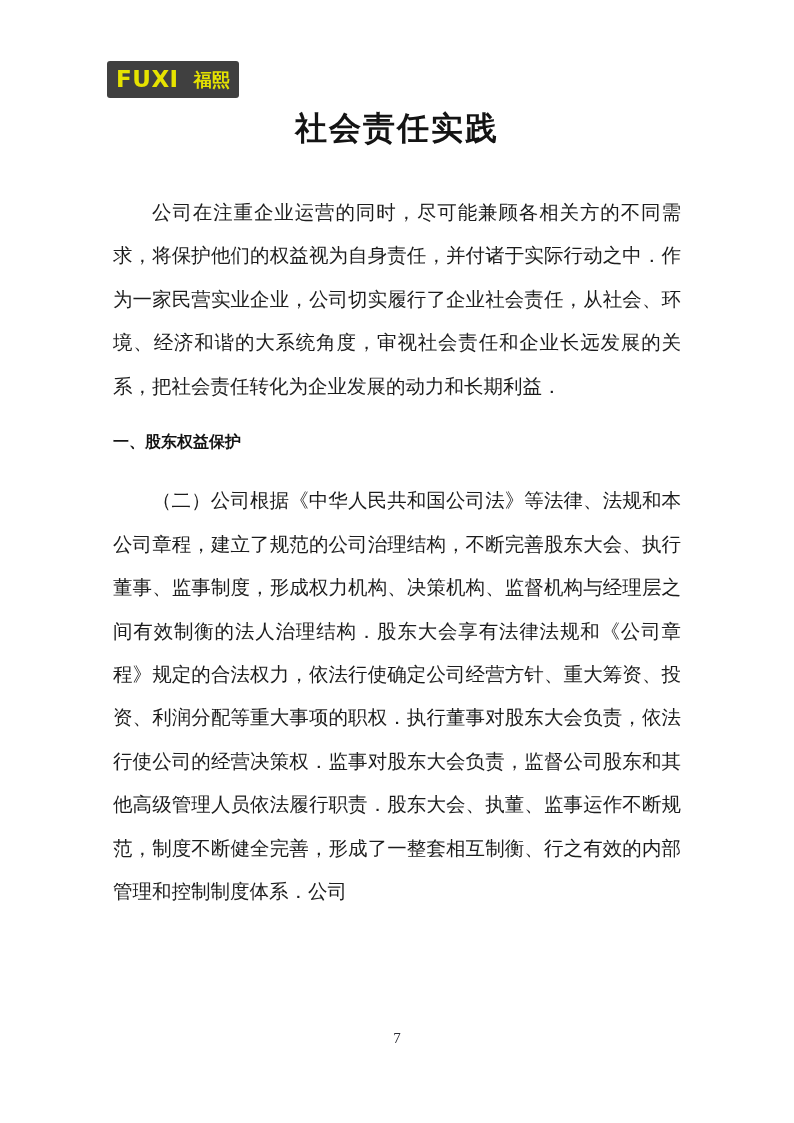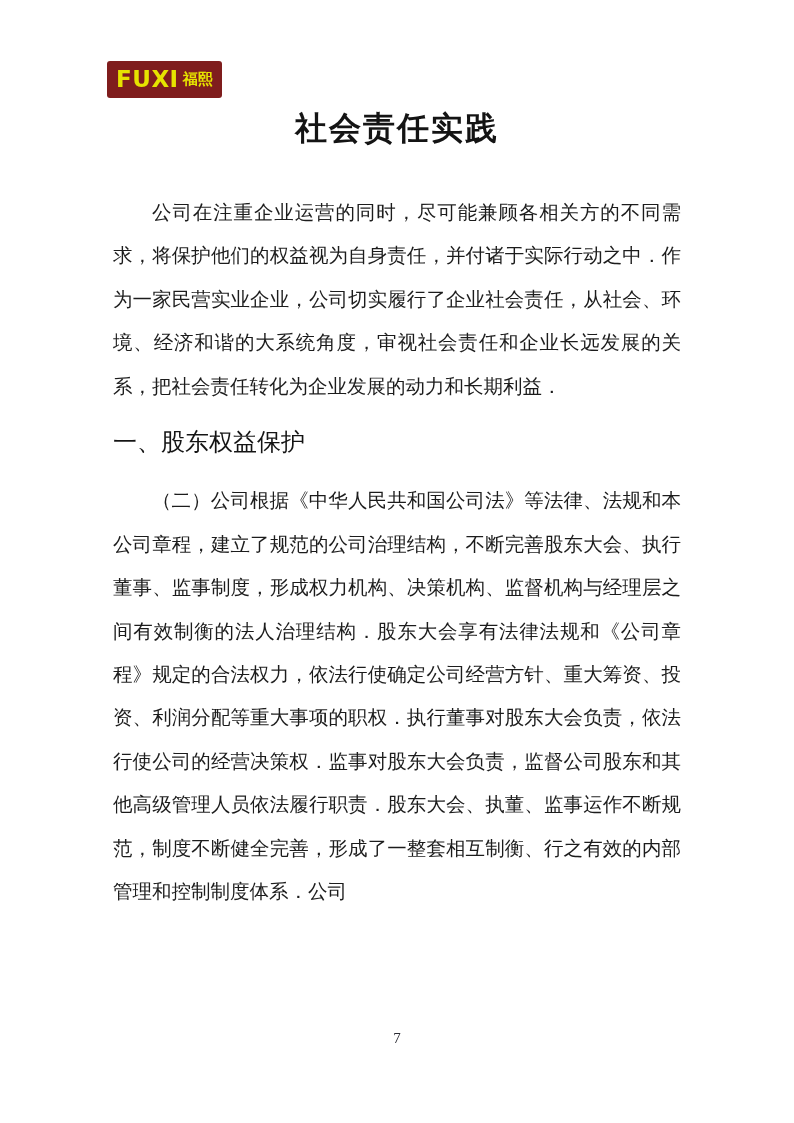--- a/index.html
+++ b/index.html
@@ -13,40 +13,40 @@
     height: 1123px;
     background: #ffffff;
     overflow: hidden;
     font-family: "Liberation Serif", "DejaVu Serif", serif;
   }
   .logo {
     position: absolute;
     left: 107px;
     top: 61px;
     height: 37px;
-    background: #7f1d1d;
+    background: #404040;
     border-radius: 3px;
     display: inline-flex;
     align-items: center;
     padding: 0 9px;
-    gap: 4px;
+    gap: 15px;
     box-sizing: border-box;
   }
   .logo .logo-latin {
     font-family: "DejaVu Sans", "Liberation Sans", sans-serif;
     font-weight: 900;
     font-size: 23px;
     letter-spacing: 0.5px;
     color: #e6e300;
     line-height: 1;
   }
   .logo .logo-cjk {
     font-family: "DejaVu Sans", "Liberation Sans", sans-serif;
     font-weight: 900;
-    font-size: 15px;
+    font-size: 18px;
     color: #e6e300;
     line-height: 1;
   }
   .doc-title {
     position: absolute;
     left: 0;
     top: 107px;
     width: 100%;
     margin: 0;
     text-align: center;
@@ -65,22 +65,22 @@
     line-height: 43.4px;
     color: #1c1c1c;
     text-align: justify;
   }
   .body-text p {
     margin: 0;
     text-indent: 2em;
   }
   .section-heading {
     font-family: "Liberation Sans", "DejaVu Sans", sans-serif;
-    font-size: 24px;
-    font-weight: normal;
+    font-size: 16px;
+    font-weight: bold;
     color: #141414;
     line-height: 43.4px;
     margin: 12px 0 16px 0;
     text-indent: 0;
     text-align: left;
   }
   .page-footer {
     position: absolute;
     left: 0;
     top: 1029px;

